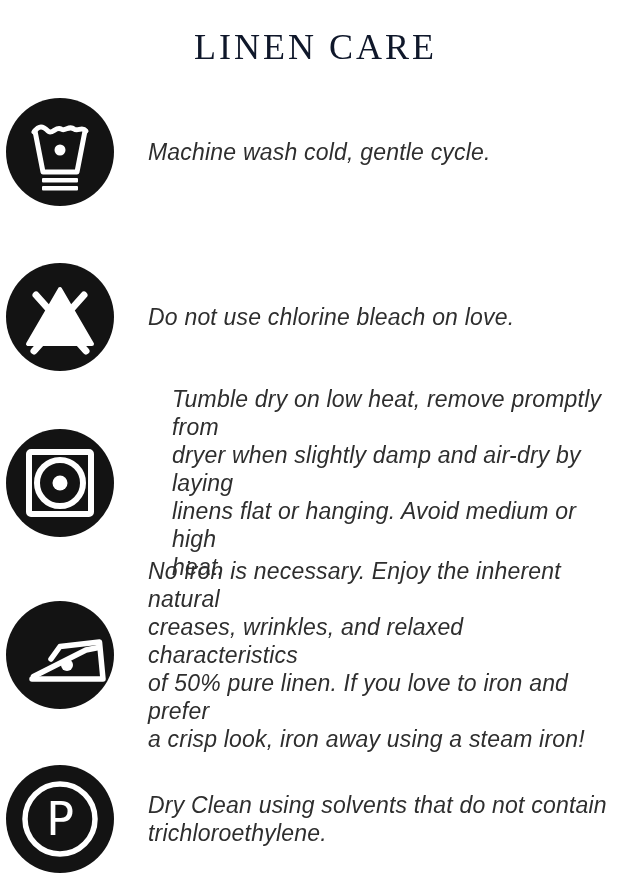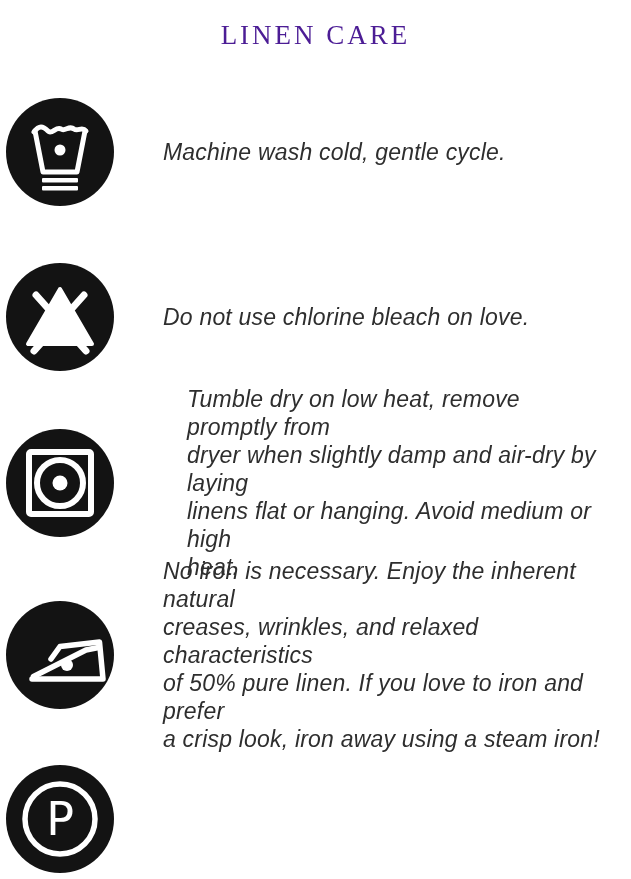--- a/index.html
+++ b/index.html
@@ -15,41 +15,41 @@
     font-family: "Liberation Sans", sans-serif;
   }
   .page-title {
     position: absolute;
     top: 2px;
     left: 0;
     width: 100%;
     text-align: center;
     font-family: "Liberation Serif", serif;
     font-weight: 400;
-    font-size: 27px;
+    font-size: 36px;
     letter-spacing: 3px;
-    color: #4c1d95;
+    color: #0f172a;
   }
   .care-row {
     position: absolute;
     left: 6px;
     right: 12px;
     height: 112px;
     display: flex;
     align-items: center;
   }
   .icon-wrap {
     flex: 0 0 108px;
     width: 108px;
     height: 108px;
     margin-right: 34px;
   }
   .icon-wrap svg { display: block; }
   .care-text {
-    margin: 15px;
+    margin: 0;
     font-style: italic;
     font-size: 23px;
     line-height: 28px;
     letter-spacing: 0.2px;
     color: #2e2e2e;
     white-space: pre-line;
   }
   .row-1 { top: 96px; }
   .row-2 { top: 261px; }
   .row-3 { top: 427px; gap: 24px; }
@@ -124,13 +124,15 @@
 </div>
 
 <div class="care-row row-5">
   <span class="icon-wrap">
     <svg width="108" height="108" viewBox="0 0 108 108">
       <circle cx="54" cy="54" r="54" fill="#131313"></circle>
       <circle cx="54" cy="54" r="35" fill="none" stroke="#ffffff" stroke-width="5.5"></circle>
       <text x="54" y="70" text-anchor="middle" font-family="DejaVu Sans, sans-serif" font-size="46" fill="#ffffff">P</text>
     </svg>
   </span>
+  <p class="care-text">Dry Clean using solvents that do not contain
+trichloroethylene.</p>
 </div>
 
 </body></html>

